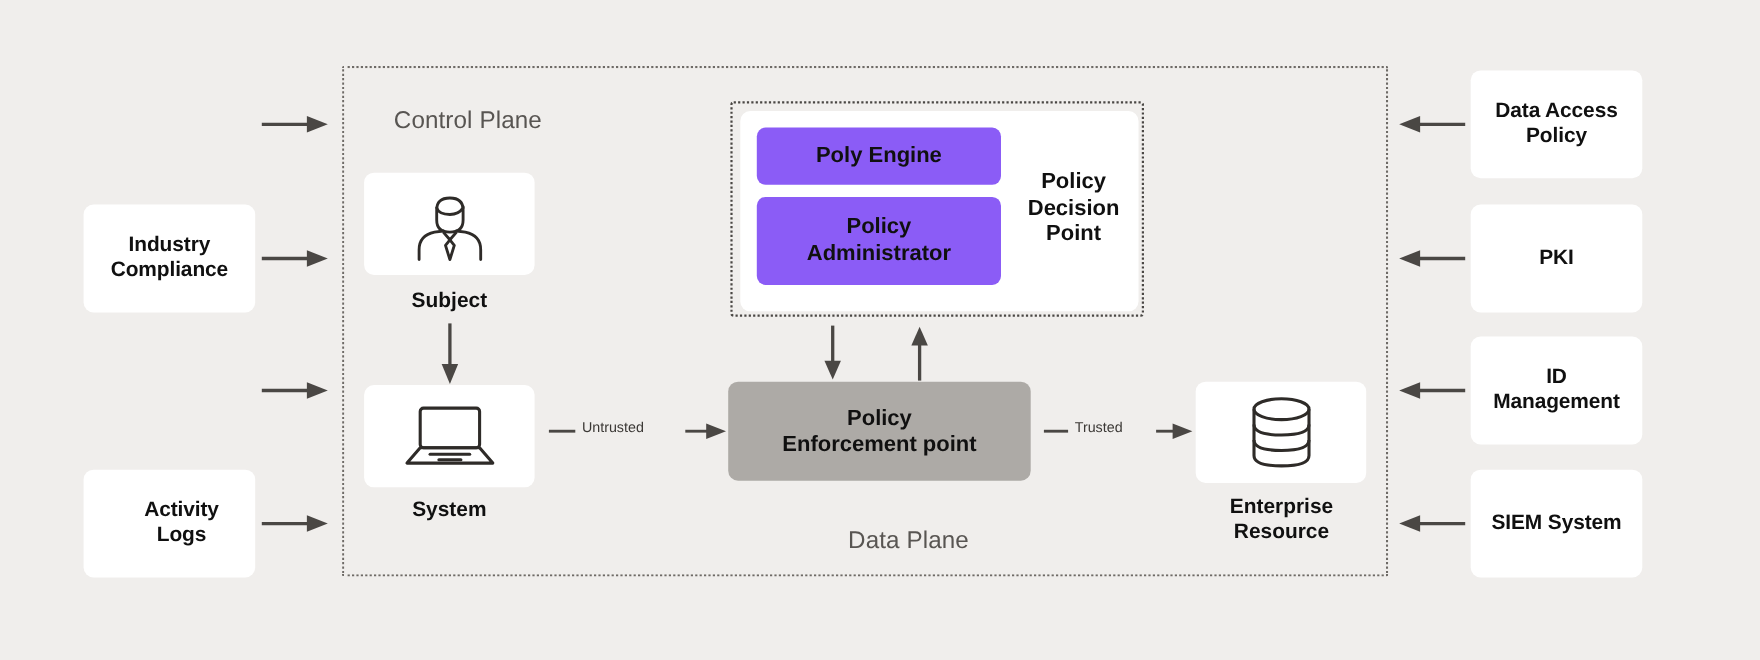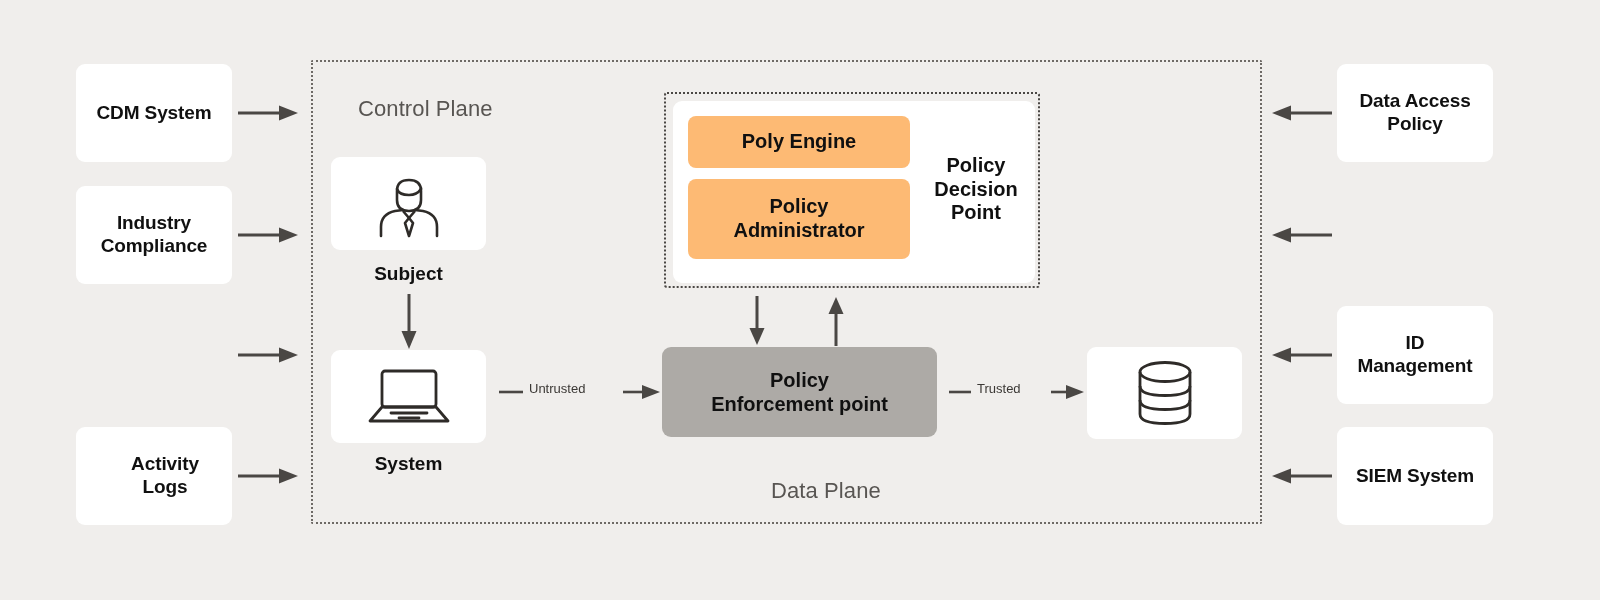--- a/index.html
+++ b/index.html
@@ -62,21 +62,21 @@
   .pdp-dotted {
     border: 2.4px dotted #4a4744;
     border-radius: 3px;
     background: transparent;
   }
   .pdp-panel {
     background: #FFFFFF;
     border-radius: 9px;
   }
   .gray-box {
-    background: #fdba74;
+    background: #8b5cf6;
     border-radius: 8px;
     display: flex;
     align-items: center;
     justify-content: center;
     text-align: center;
     font-weight: bold;
     font-size: 20px;
     line-height: 1.18;
     color: #101010;
   }
@@ -128,23 +128,20 @@
     white-space: nowrap;
   }
 
   svg { display: block; overflow: visible; }
 </style>
 </head>
 <body>
 
 <div class="stage">
 
-  <div class="abs card" style="left:76px; top:64px; width:156px; height:98px;">
-    <span>CDM System</span>
-  </div>
   <div class="abs" style="left:238px; top:101px; width:62px; height:24px;">
     <svg width="62" height="24" viewBox="0 0 62 24">
       <line x1="0" y1="12" x2="44" y2="12" stroke="#4a4744" stroke-width="3"></line>
       <polygon points="41,4.5 60,12 41,19.5" fill="#4a4744"></polygon>
     </svg>
   </div>
 
   <div class="abs card" style="left:76px; top:186px; width:156px; height:98px; white-space:pre-line;">
     <span>Industry
 Compliance</span>
@@ -177,20 +174,23 @@
     <span>Data Access
 Policy</span>
   </div>
   <div class="abs" style="left:1270px; top:101px; width:62px; height:24px;">
     <svg width="62" height="24" viewBox="0 0 62 24">
       <line x1="18" y1="12" x2="62" y2="12" stroke="#4a4744" stroke-width="3"></line>
       <polygon points="21,4.5 2,12 21,19.5" fill="#4a4744"></polygon>
     </svg>
   </div>
 
+  <div class="abs card" style="left:1337px; top:186px; width:156px; height:98px;">
+    <span>PKI</span>
+  </div>
   <div class="abs" style="left:1270px; top:223px; width:62px; height:24px;">
     <svg width="62" height="24" viewBox="0 0 62 24">
       <line x1="18" y1="12" x2="62" y2="12" stroke="#4a4744" stroke-width="3"></line>
       <polygon points="21,4.5 2,12 21,19.5" fill="#4a4744"></polygon>
     </svg>
   </div>
 
   <div class="abs card" style="left:1337px; top:306px; width:156px; height:98px; white-space:pre-line;align-items:center;">
     <span>ID
 Management</span>
@@ -312,14 +312,16 @@
   <div class="abs icon-tile" style="left:1087px; top:347px; width:155px; height:92px;">
     <span>
       <svg width="58" height="66" viewBox="0 0 58 66">
         <ellipse cx="29" cy="12" rx="25" ry="9.5" fill="none" stroke="#2e2b28" stroke-width="2.8"></ellipse>
         <path d="M4 12 L4 54 q0 9.5 25 9.5 q25 0 25 -9.5 L54 12" fill="none" stroke="#2e2b28" stroke-width="2.8"></path>
         <path d="M4 26 q0 9.5 25 9.5 q25 0 25 -9.5" fill="none" stroke="#2e2b28" stroke-width="2.8"></path>
         <path d="M4 40 q0 9.5 25 9.5 q25 0 25 -9.5" fill="none" stroke="#2e2b28" stroke-width="2.8"></path>
       </svg>
     </span>
   </div>
+  <div class="abs icon-caption" style="left:1080px; top:450px; width:170px;">Enterprise
+Resource</div>
 
 </div>
 
 </body></html>

